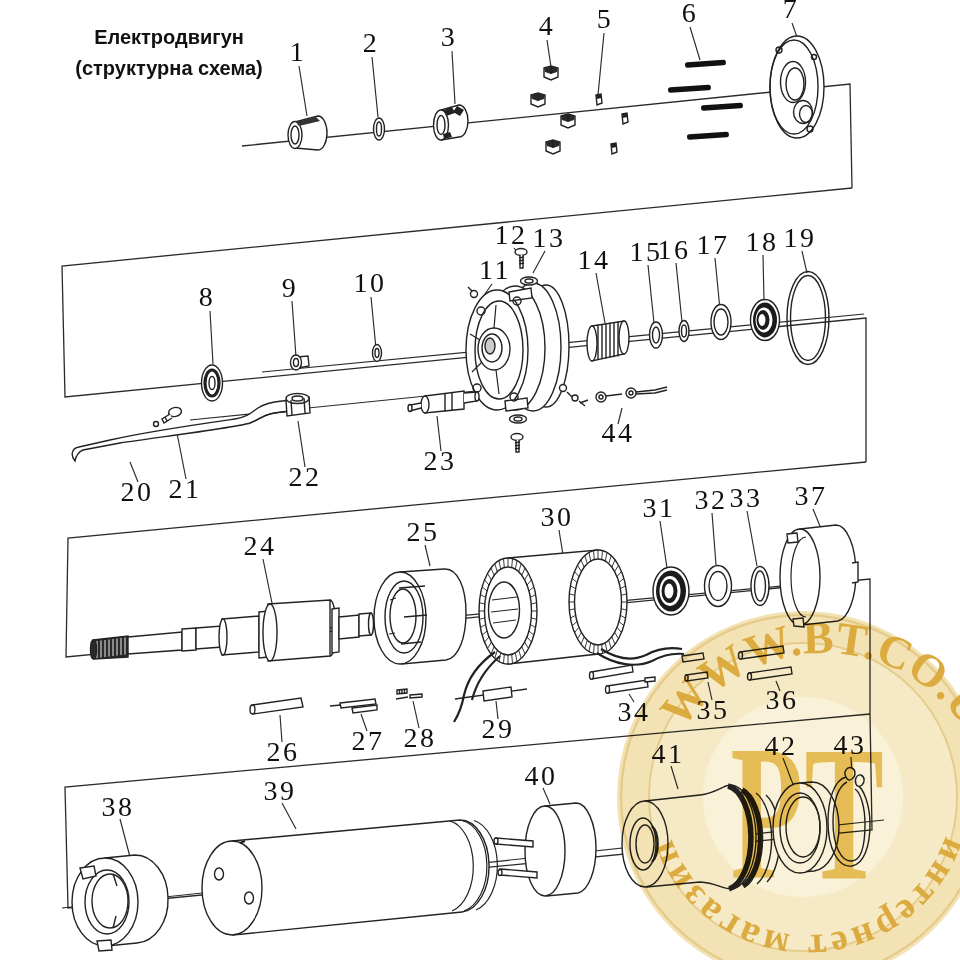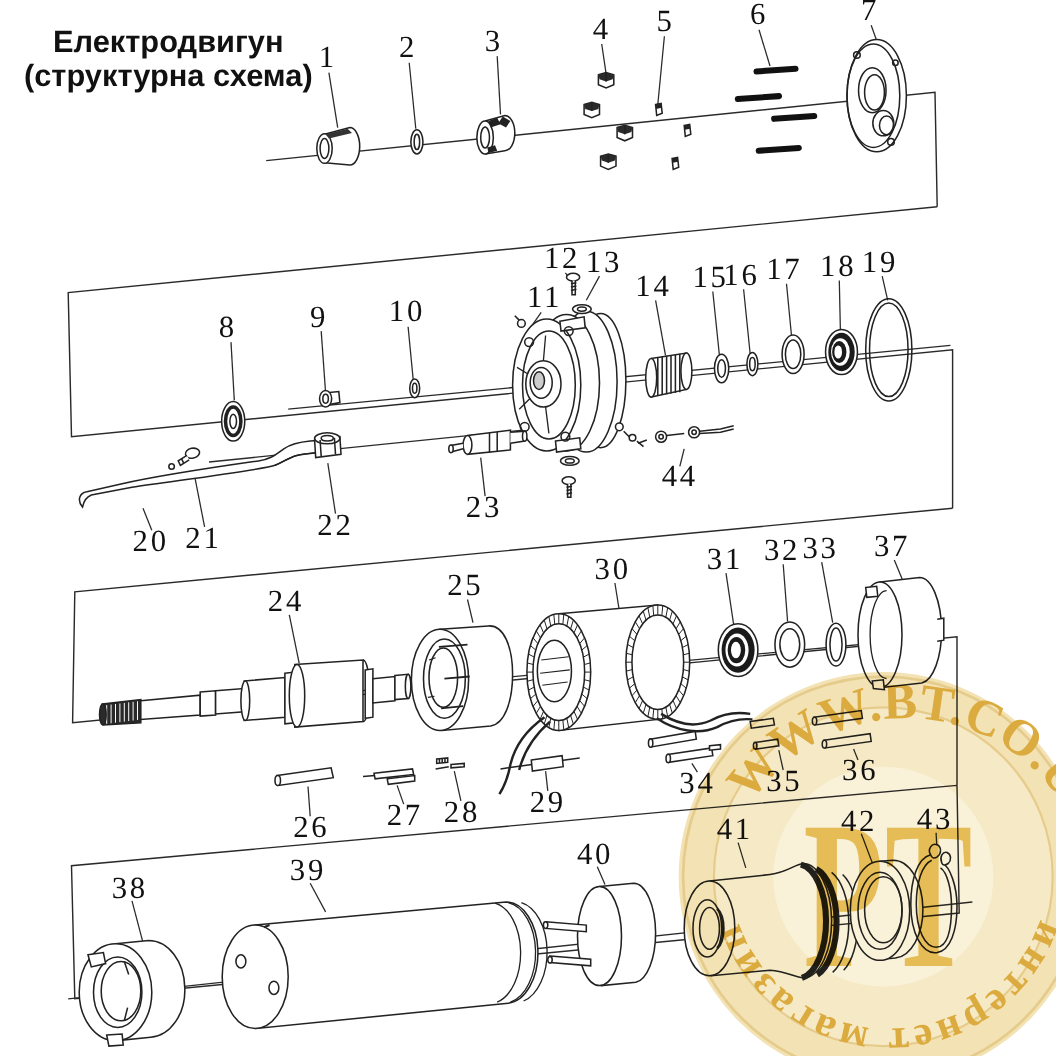--- a/index.html
+++ b/index.html
@@ -1,18 +1,18 @@
 <!DOCTYPE html>
 <html><head>
 <meta charset="utf-8">
 <style>
 html,body{margin:0;padding:0;background:#ffffff;}
 #page{position:relative;width:960px;height:960px;background:#ffffff;overflow:hidden;}
-.title{position:absolute;left:8px;top:22px;width:290px;text-align:center;
-font-family:"Liberation Sans",sans-serif;font-weight:bold;font-size:28px;line-height:31px;color:#111;}
+.title{position:absolute;left:24px;top:22px;width:290px;text-align:center;
+font-family:"Liberation Sans",sans-serif;font-weight:bold;font-size:20px;line-height:31px;color:#111;}
 svg{position:absolute;left:0;top:0;}
 </style>
 </head>
 <body>
 <div id="page">
 <div class="title">Електродвигун<br>(структурна схема)</div>
 <svg width="960" height="960" viewBox="0 0 960 960">
 <g id="frame" fill="none" stroke="#2a2a2a" stroke-width="1.3">
 
   <polyline points="242,146 850,84 852,188"></polyline>

